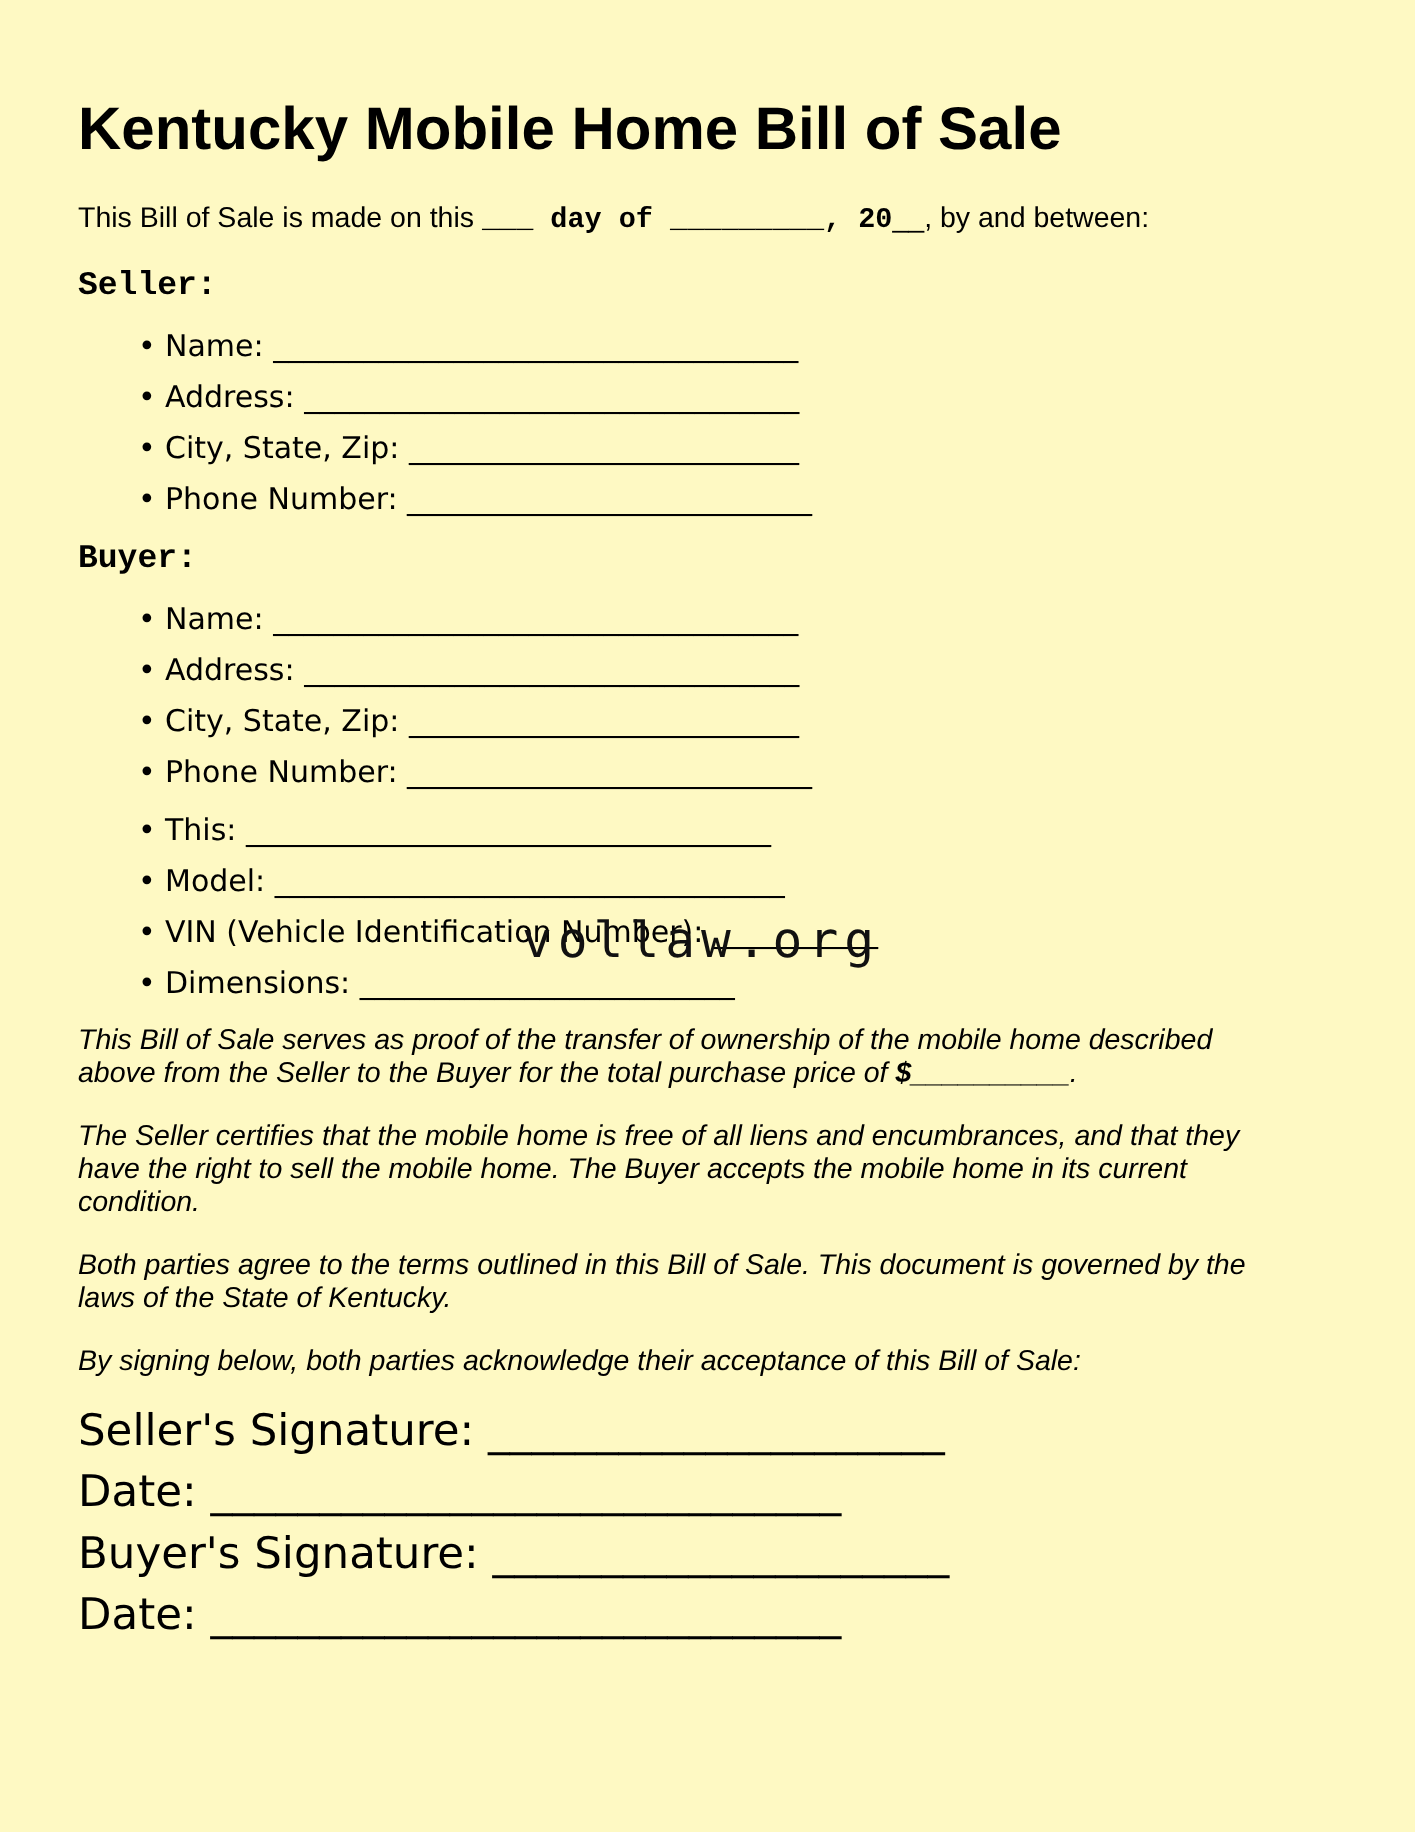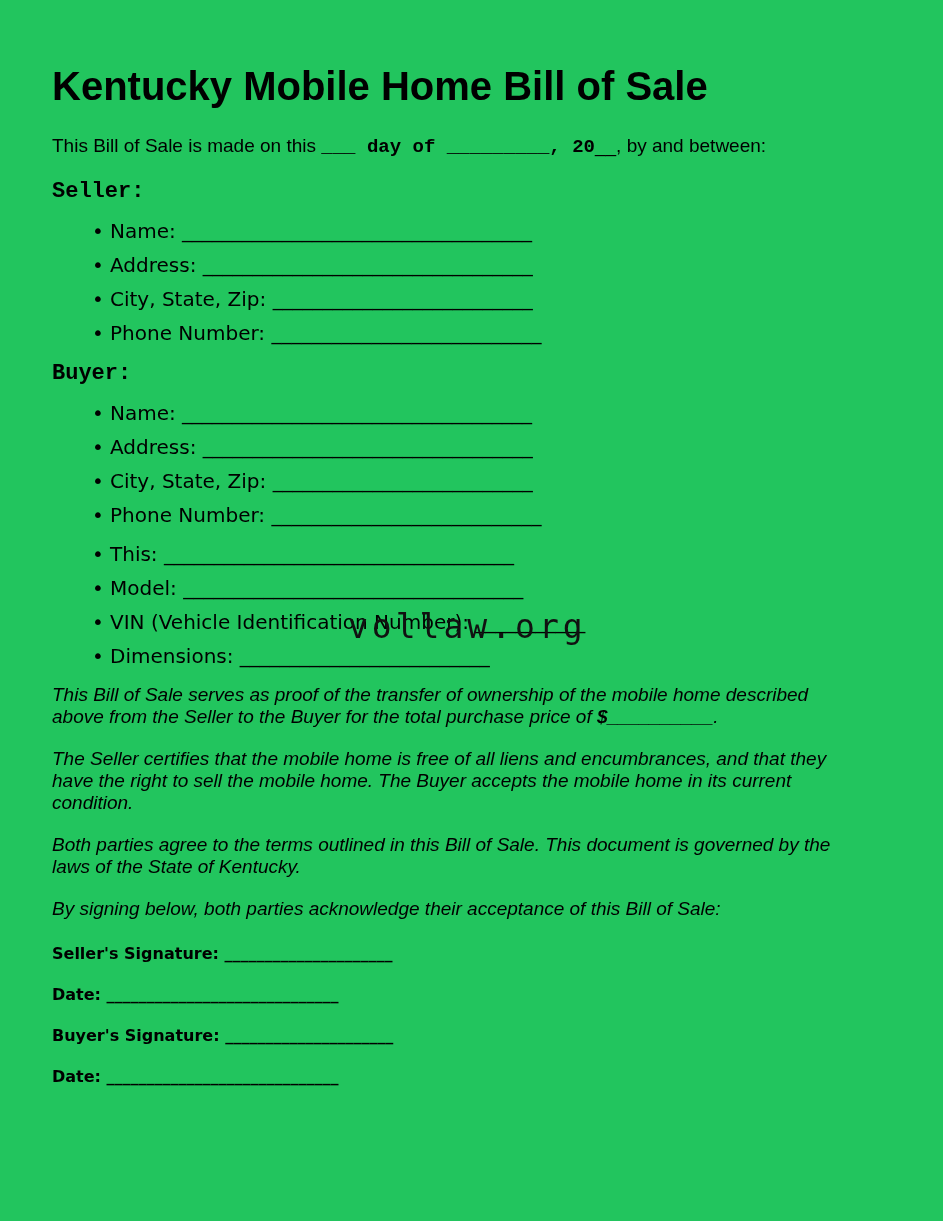--- a/index.html
+++ b/index.html
@@ -1,21 +1,21 @@
 <!DOCTYPE html>
 <html><head>
 <meta charset="utf-8">
 <style>
   * { box-sizing: border-box; }
   html, body { margin: 0; padding: 0; background: #ffffff; }
   .page {
     position: relative;
     width: 943px;
     height: 1221px;
-    background: #22c55e;
+    background: #fef9c3;
     padding: 64px 57px 0 52px;
     font-family: "Liberation Sans", sans-serif;
     font-size: 19px;
     line-height: 22px;
     color: #000000;
     overflow: hidden;
   }
   .doc-title {
     margin: 0 0 27px 0;
     font-size: 40px;
@@ -44,22 +44,22 @@
   li.field::before {
     content: "\2022";
     display: inline-block;
     width: 18px;
     font-size: 20px;
   }
   .para { margin: 0 0 20px 0; max-width: 800px; font-style: italic; }
   .para b { font-weight: 700; }
   .sig-row {
     font-family: "DejaVu Sans", sans-serif;
-    font-weight: 700;
-    font-size: 16px;
+    font-weight: 400;
+    font-size: 29px;
     line-height: 28px;
     margin: 0 0 13px 0;
     white-space: nowrap;
   }
   .watermark {
     position: absolute;
     left: 348px;
     top: 607px;
     font-family: "DejaVu Sans Mono", monospace;
     font-size: 33px;

